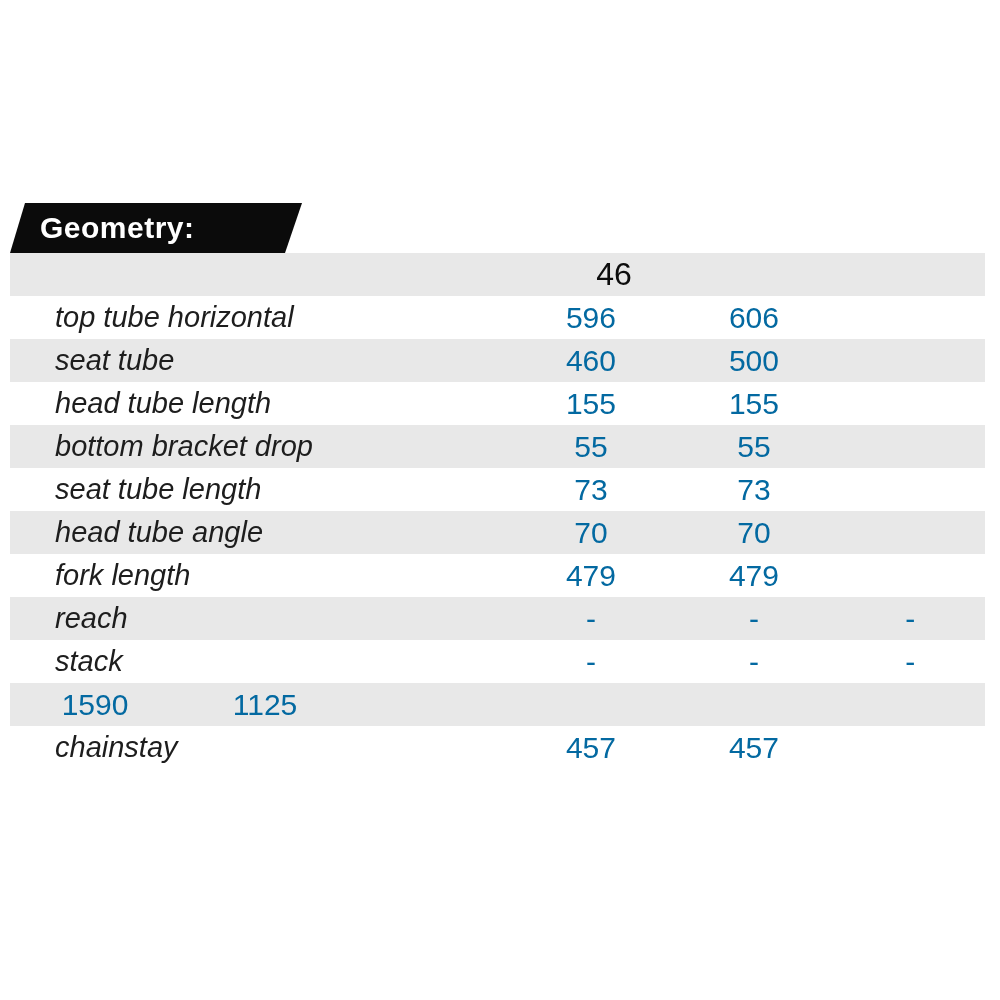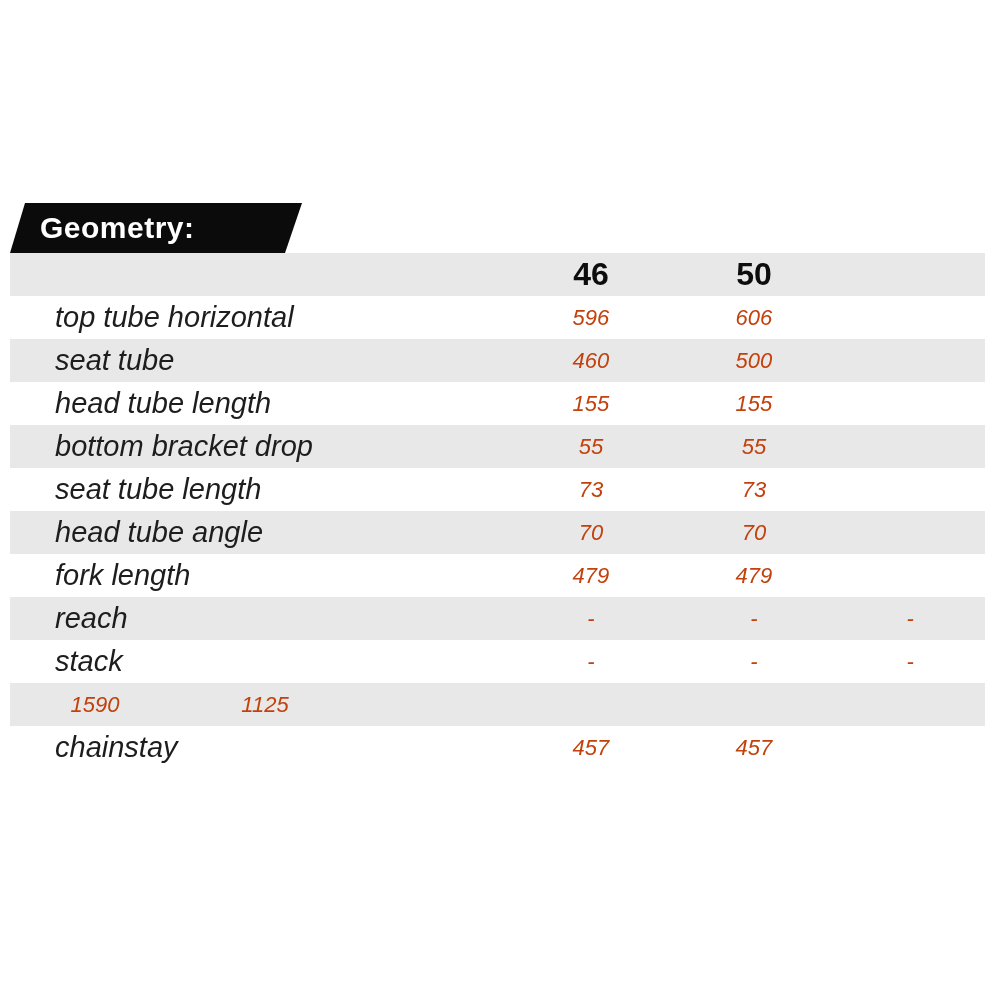--- a/index.html
+++ b/index.html
@@ -58,49 +58,47 @@
     box-sizing: border-box;
     font-style: italic;
     font-size: 29px;
     color: #1d1d1d;
     text-align: left;
     margin-left: 40px;
   }
   .cell.val {
     width: 170px;
     text-align: center;
-    font-style: italic;
-    font-size: 22px;
-    color: #c2410c;
+    font-size: 30px;
+    color: #0369a1;
   }
   .cell.val:last-child {
     width: 156px;
   }
   .row.header .cell.val {
     font-style: normal;
-    font-weight: bold;
+    font-weight: normal;
     font-size: 32px;
     color: #0d0d0d;
   }
 </style>
 </head>
 <body>
 
 <div class="canvas">
 
   <div class="banner">
     <span class="banner-text">Geometry:</span>
   </div>
 
   <div class="geo-table">
 
     <div class="row header">
       <div class="cell label"></div>
       <div class="cell val">46</div>
-      <div class="cell val">50</div>
       <div class="cell val"></div>
     </div>
 
     <div class="row">
       <div class="cell label">top tube horizontal</div>
       <div class="cell val">596</div>
       <div class="cell val">606</div>
       <div class="cell val"></div>
     </div>
 

